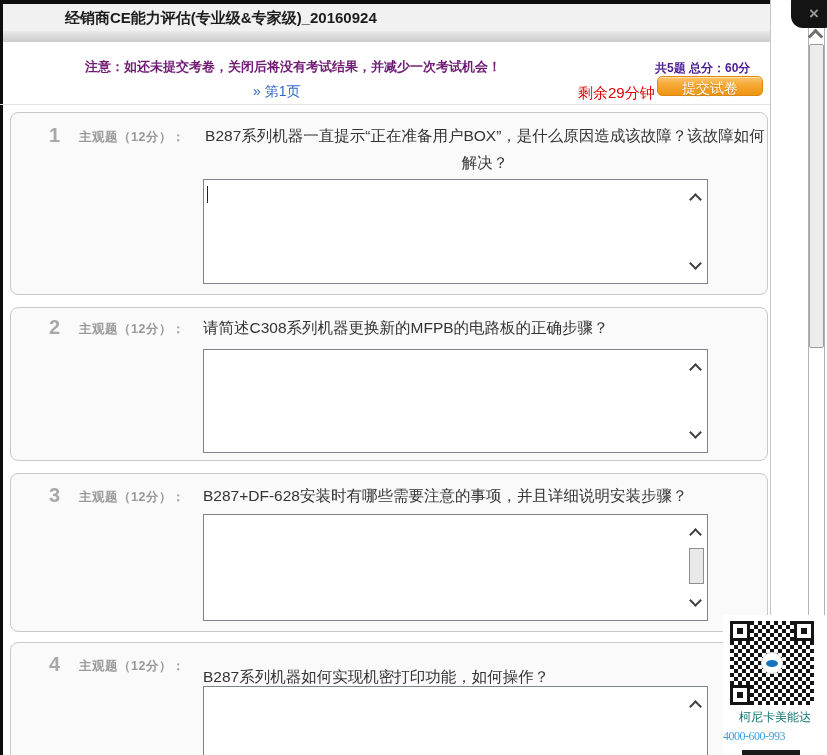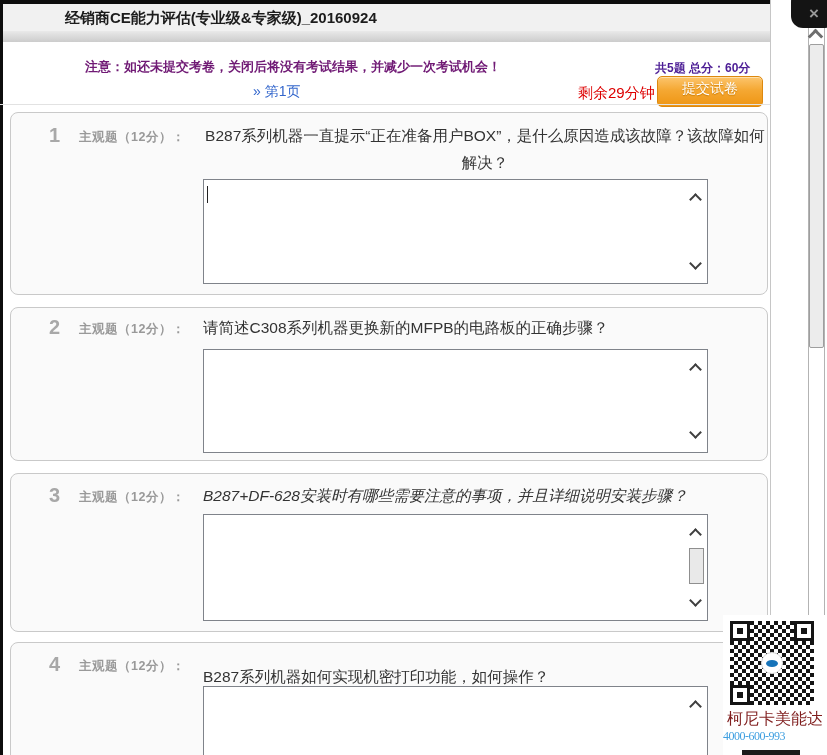--- a/index.html
+++ b/index.html
@@ -16,21 +16,21 @@
   .title-left  { position:absolute; left:22px; top:5px; font-size:15px; font-weight:bold; color:#1c1c1c;margin-left:40px; }
   .title-right { position:absolute; left:402px; top:6px; font-size:14px; font-weight:bold; color:#1c1c1c; }
   .grayband { position:absolute; left:3px; top:31px; width:767px; height:11px;
               background:linear-gradient(#e9e9e9,#cccccc); }
 
   
   .warning  { position:absolute; left:85px;  top:58px; font-size:13px; font-weight:bold; color:#701a75; }
   .summary  { position:absolute; left:655px; top:60px; font-size:12px; font-weight:bold; color:#4c1d95; }
   .pagelink { position:absolute; left:253px; top:83px; font-size:14px; color:#3366cc; cursor:pointer; }
   .timeleft { position:absolute; left:578px; top:84px; font-size:15px; color:#dd0000; }
-  .submit-btn { position:absolute; left:657px; top:76px; width:106px; height:31px;
+  .submit-btn { position:absolute; left:657px; top:76px; width:106px; height:20px;
                 border:1px solid #dd880e; border-radius:5px;
                 background:linear-gradient(#fcc56d,#f5a833 45%,#ee9513);
                 color:#fff; font-size:14px; text-align:center; line-height:23px;
                 text-shadow:0 1px 1px #c97c05; cursor:pointer;
                 box-shadow:inset 0 1px 0 #ffe0a8; }
   .header-divider { position:absolute; left:0; top:104px; width:770px; height:1px; background:#e2e2e2; }
 
   
   .panel { position:absolute; left:10px; width:758px; background:#fafafa;
            border:1px solid #c9c9c9; border-radius:8px; }
@@ -69,21 +69,21 @@
               background:conic-gradient(#141414 25%,#fff 0 50%,#141414 0 75%,#fff 0) 0 0/8px 8px; }
   .finder { position:absolute; width:20px; height:20px; background:#fff; border:3px solid #141414; }
   .finder::after { content:""; position:absolute; left:4px; top:4px; width:6px; height:6px; background:#141414; }
   .finder.tl { left:0; top:0; } .finder.tr { right:0; top:0; } .finder.bl { left:0; bottom:0; }
   .qr-logo { position:absolute; left:31px; top:31px; width:22px; height:22px; border-radius:50%;
              background:#fff; border:1px solid #ddd; }
   .qr-logo::after { content:""; position:absolute; left:4px; top:7px; width:12px; height:7px;
                     border-radius:50%; background:#1673b9; }
   .qr-brand { position:absolute; left:0; top:94px; width:104px; text-align:center;
               font-family:"Liberation Serif","DejaVu Serif",serif;
-              font-size:16px; color:#7f1d1d; }
+              font-size:12px; color:#0f766e; }
   .qr-phone { position:absolute; left:0; top:114px; width:104px; text-align:left;
               font-family:"Liberation Serif","DejaVu Serif",serif;
               font-size:12px; color:#3f9fe0; letter-spacing:-0.5px; }
   .bottom-artifact { position:absolute; left:742px; top:750px; width:58px; height:5px; background:#1a1a1a; }
 </style>
 </head>
 <body>
 
 <div class="stage">
 
@@ -120,21 +120,21 @@
     <div class="q-text" style="top:6px;">请简述C308系列机器更换新的MFPB的电路板的正确步骤？</div>
     <div class="answer-box" style="top:41px;height:104px;">
       <span class="chev up"></span>
       <span class="chev down"></span>
     </div>
   </section>
 
   <section class="panel" style="top:473px;height:159px;">
     <div class="q-num" style="top:10px;">3</div>
     <div class="q-type" style="top:15px;">主观题（12分）：</div>
-    <div class="q-text" style="top:8px;font-style:italic;">B287+DF-628安装时有哪些需要注意的事项，并且详细说明安装步骤？</div>
+    <div class="q-text" style="top:8px;">B287+DF-628安装时有哪些需要注意的事项，并且详细说明安装步骤？</div>
     <div class="answer-box" style="top:40px;height:107px;">
       <span class="chev up"></span>
       <span class="box-thumb"></span>
       <span class="chev down"></span>
     </div>
   </section>
 
   <section class="panel" style="top:642px;height:150px;">
     <div class="q-num" style="top:10px;">4</div>
     <div class="q-type" style="top:15px;">主观题（12分）：</div>

